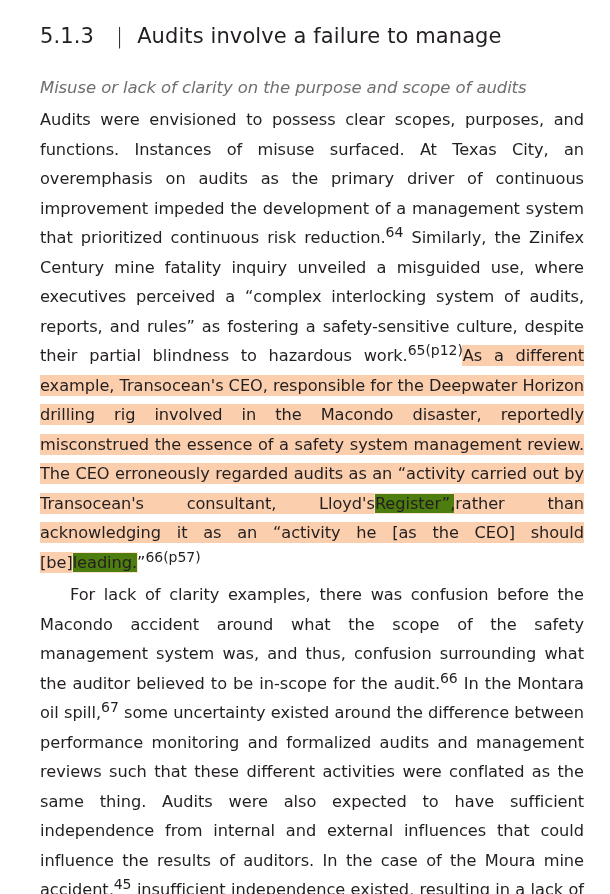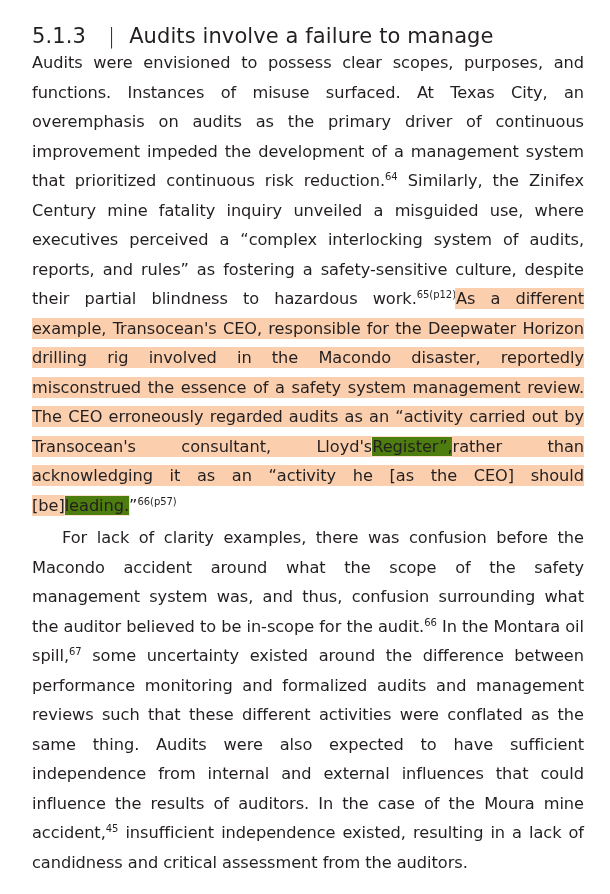--- a/index.html
+++ b/index.html
@@ -12,21 +12,21 @@
     height: 894px;
     font-family: "DejaVu Sans", sans-serif;
     color: #231f20;
     overflow: hidden;
   }
   .page {
     position: relative;
     width: 610px;
     height: 658px;
     box-sizing: border-box;
-    padding: 18px 26px 0 32px;
+    padding: 18px 26px 0 40px;
   }
   .heading {
     display: flex;
     align-items: baseline;
     font-size: 21px;
     letter-spacing: 0.1px;
     color: #231f20;
     margin: 6px 0 0 0;
     white-space: nowrap;
   }
@@ -57,21 +57,21 @@
     margin: 0;
     letter-spacing: -0.05px;
     -webkit-hyphens: none;
     hyphens: none;
   }
   p.indent {
     text-indent: 30px;
     margin-top: 3px;
   }
   sup {
-    font-size: 10px;
+    font-size: 14px;
     vertical-align: super;
     line-height: 0;
   }
   .hl {
     background: #fbcfae;
     box-shadow: 0 0 0 1px #fbcfae;
   }
   .hl-light {
     background: #4d7c0f;
     box-shadow: 0 0 0 1px #fde3cf;
@@ -81,18 +81,19 @@
 <body>
 
 <div class="page">
 
   <div class="heading">
     <span class="num">5.1.3</span>
     <span class="sep">|</span>
     <span class="title">Audits involve a failure to manage</span>
   </div>
 
+  <div class="subheading">Misuse or lack of clarity on the purpose and scope of audits</div>
 
   <p><span>Audits were envisioned to possess clear scopes, purposes, and functions. Instances of misuse surfaced. At Texas City, an overemphasis on audits as the primary driver of continuous improvement impeded the development of a management system that prioritized continuous risk reduction.</span><sup>64</sup><span> Similarly, the Zinifex Century mine fatality inquiry unveiled a misguided use, where executives perceived a “complex interlocking system of audits, reports, and rules” as fostering a safety-sensitive culture, despite their partial blindness to hazardous work.</span><sup>65(p12)</sup><span class="hl">As a different example, Transocean's CEO, responsible for the Deepwater Horizon drilling rig involved in the Macondo disaster, reportedly misconstrued the essence of a safety system management review. The CEO erroneously regarded audits as an “activity carried out by Transocean's consultant, Lloyd's</span><span class="hl-light">Register”,</span><span class="hl">rather than acknowledging it as an “activity he [as the CEO] should [be]</span><span class="hl-light">leading.</span><span>”</span><sup>66(p57)</sup></p>
 
   <p class="indent"><span>For lack of clarity examples, there was confusion before the Macondo accident around what the scope of the safety management system was, and thus, confusion surrounding what the auditor believed to be in-scope for the audit.</span><sup>66</sup><span> In the Montara oil spill,</span><sup>67</sup><span> some uncertainty existed around the difference between performance monitoring and formalized audits and management reviews such that these different activities were conflated as the same thing. Audits were also expected to have sufficient independence from internal and external influences that could influence the results of auditors. In the case of the Moura mine accident,</span><sup>45</sup><span> insufficient independence existed, resulting in a lack of candidness and critical assessment from the auditors.</span></p>
 
 </div>
 
 </body></html>

